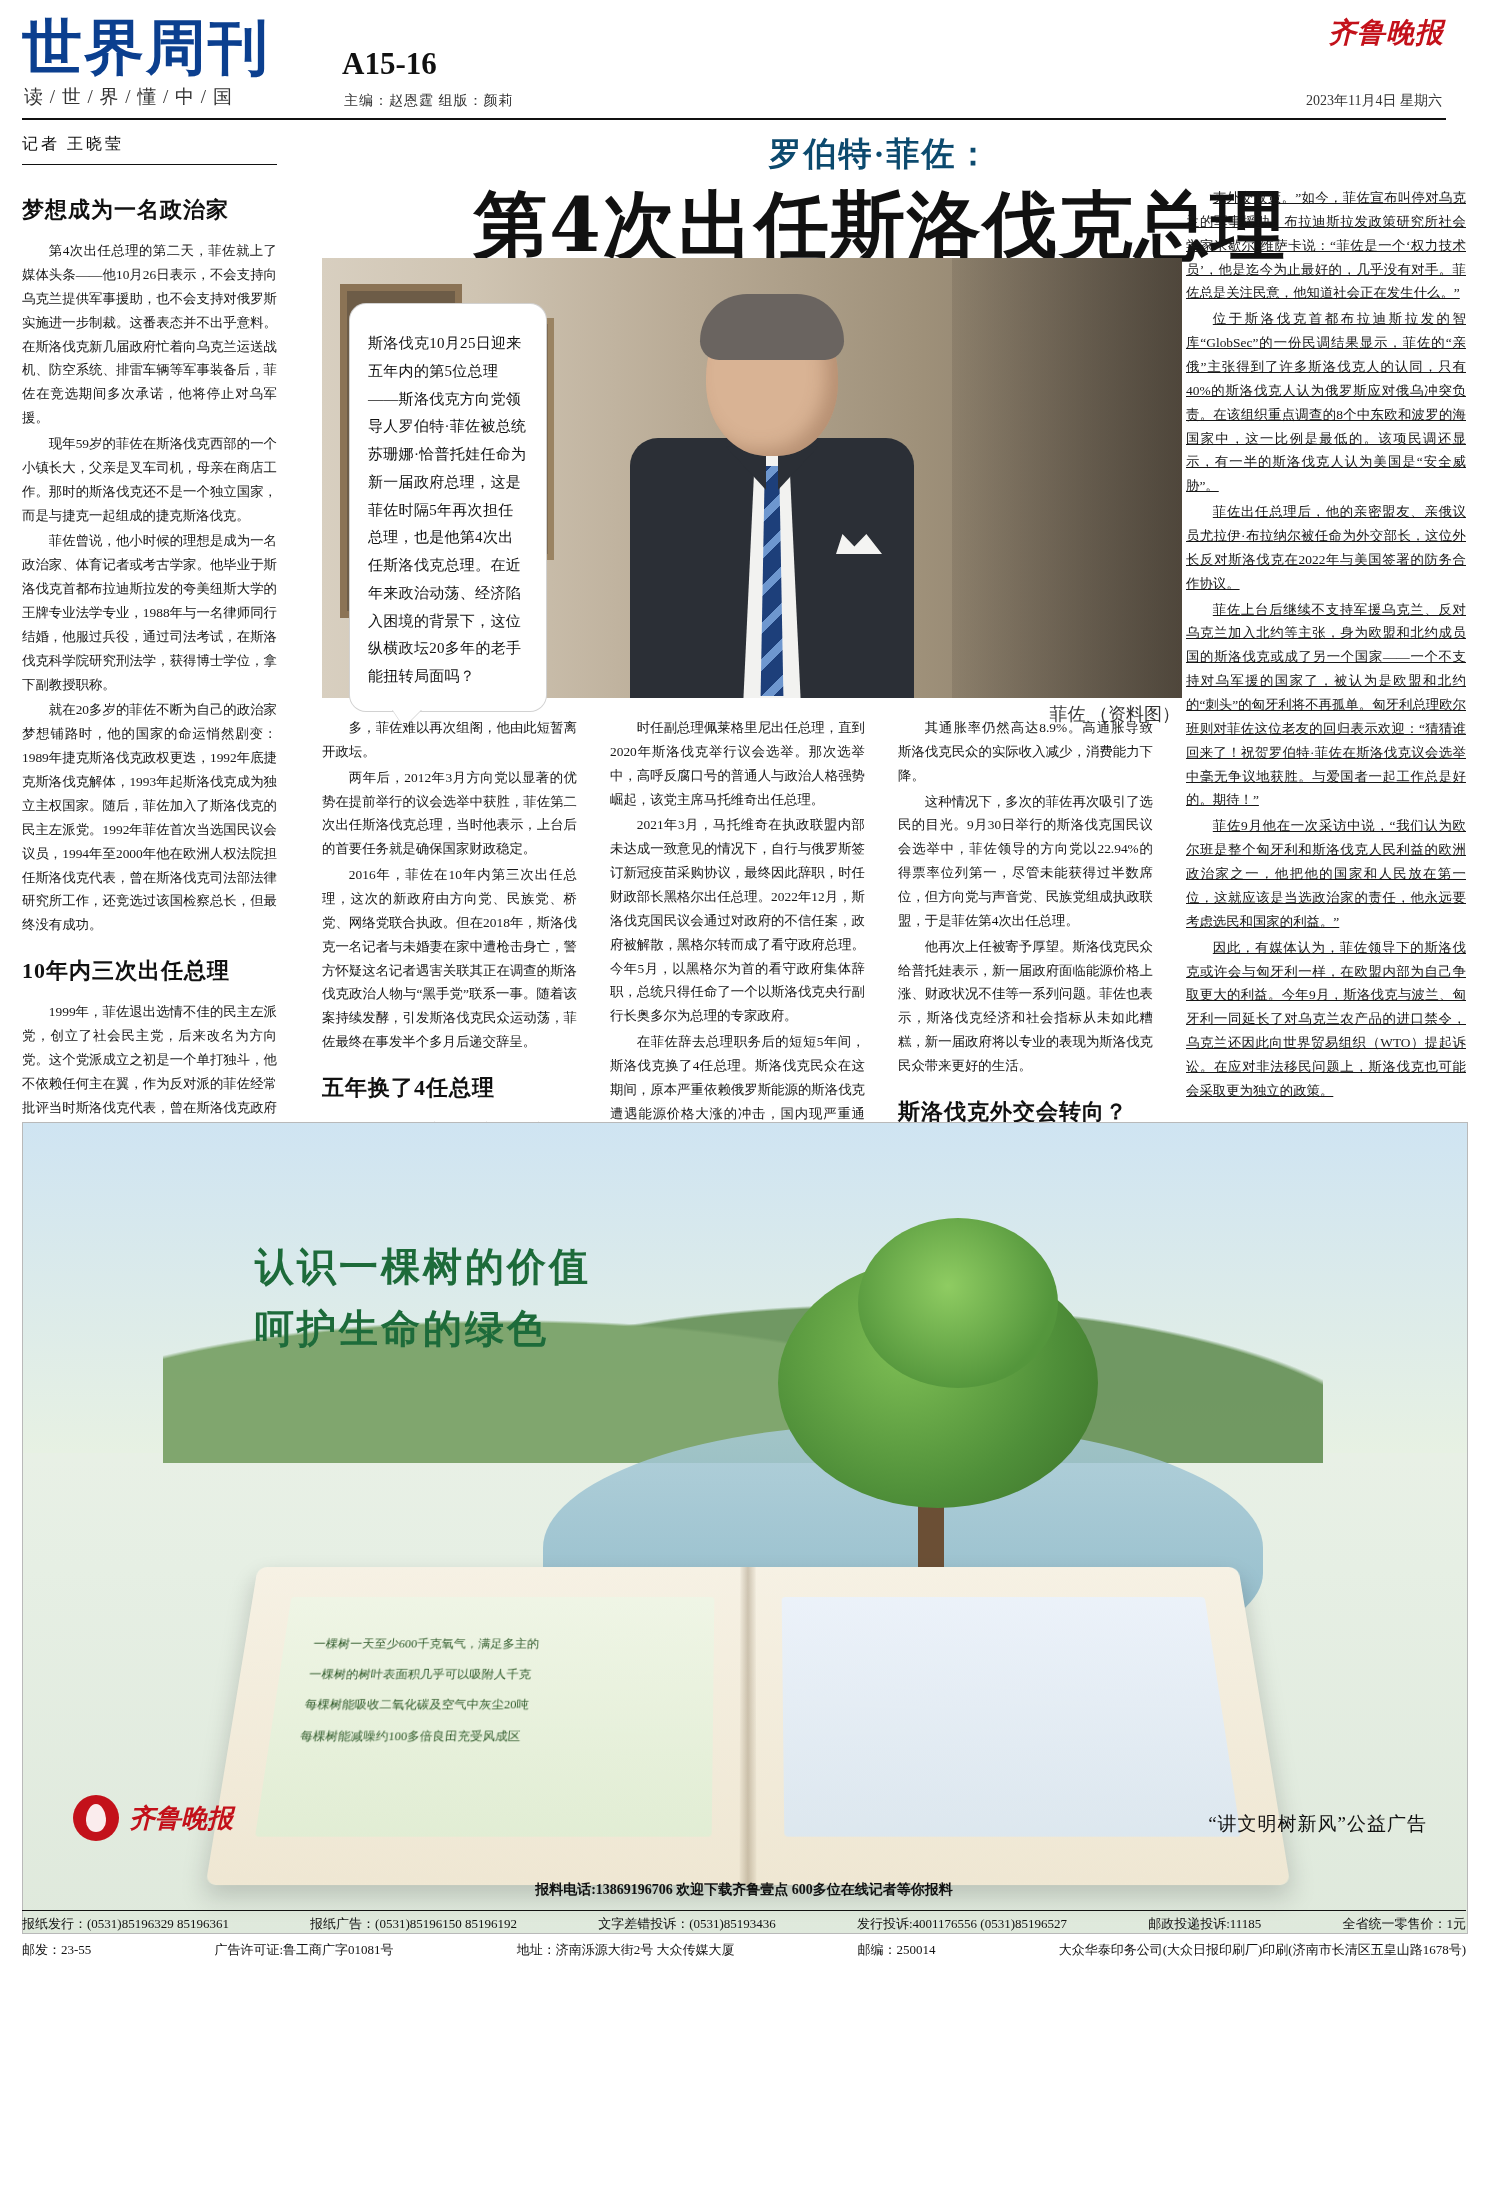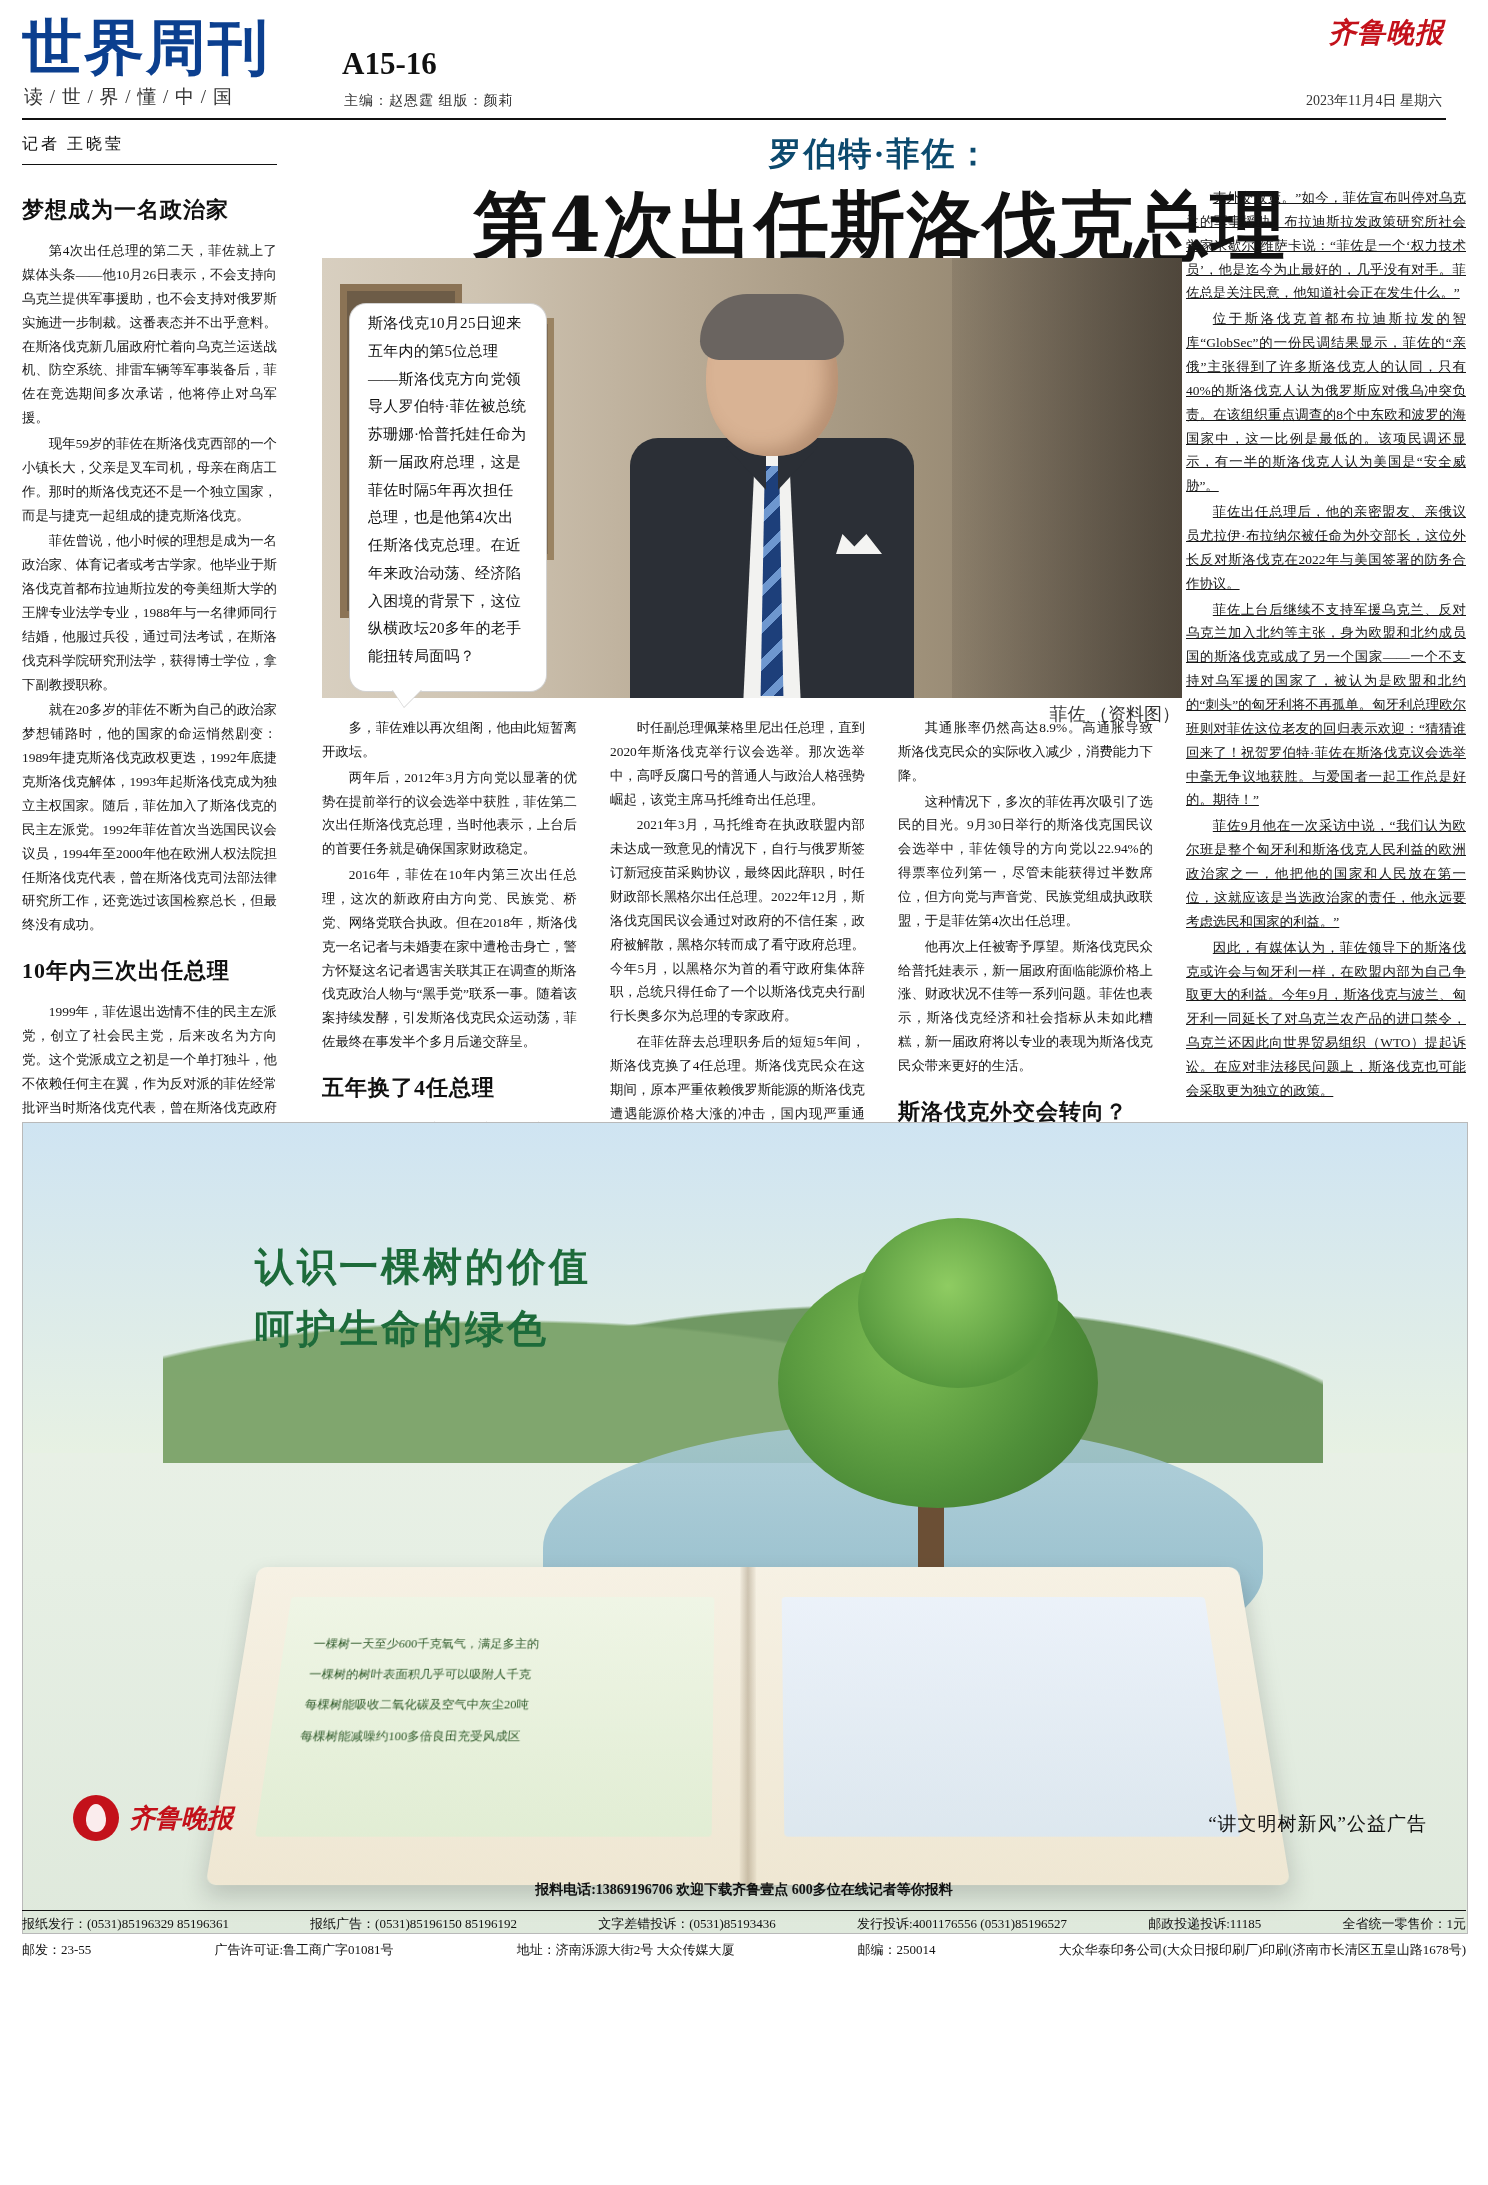--- a/index.html
+++ b/index.html
@@ -87,21 +87,21 @@
       clip-path:polygon(26% 0,74% 0,88% 100%,12% 100%);}
   .ph-collarL{position:absolute;left:104px;top:146px;width:40px;height:46px;background:#2b2f36;
       clip-path:polygon(100% 0,100% 100%,0 6%);}
   .ph-collarR{position:absolute;left:156px;top:146px;width:40px;height:46px;background:#2b2f36;
       clip-path:polygon(0 0,0 100%,100% 6%);}
   .ph-pocket{position:absolute;left:214px;top:236px;width:46px;height:20px;background:#f4f4f2;
       clip-path:polygon(0 100%,14% 0,40% 62%,66% 0,100% 100%);}
 
   .callout{
     position:absolute;left:28px;top:46px;width:196px;background:#ffffff;
-    border-radius:16px;padding:6px 18px 20px 18px;box-sizing:border-box;
+    border-radius:16px;padding:26px 18px 20px 18px;box-sizing:border-box;
     font-size:15px;line-height:1.85;color:#111;letter-spacing:.3px;
     box-shadow:0 0 0 1px #d2d2d2;
   }
   .callout:after{
     content:"";position:absolute;left:42px;bottom:-16px;width:0;height:0;
     border-left:12px solid transparent;border-right:18px solid transparent;
     border-top:18px solid #fff;filter:drop-shadow(0 1px 0 #d2d2d2);
   }
   .photo-caption{position:absolute;right:2px;top:444px;font-size:18px;color:#333;}
 

